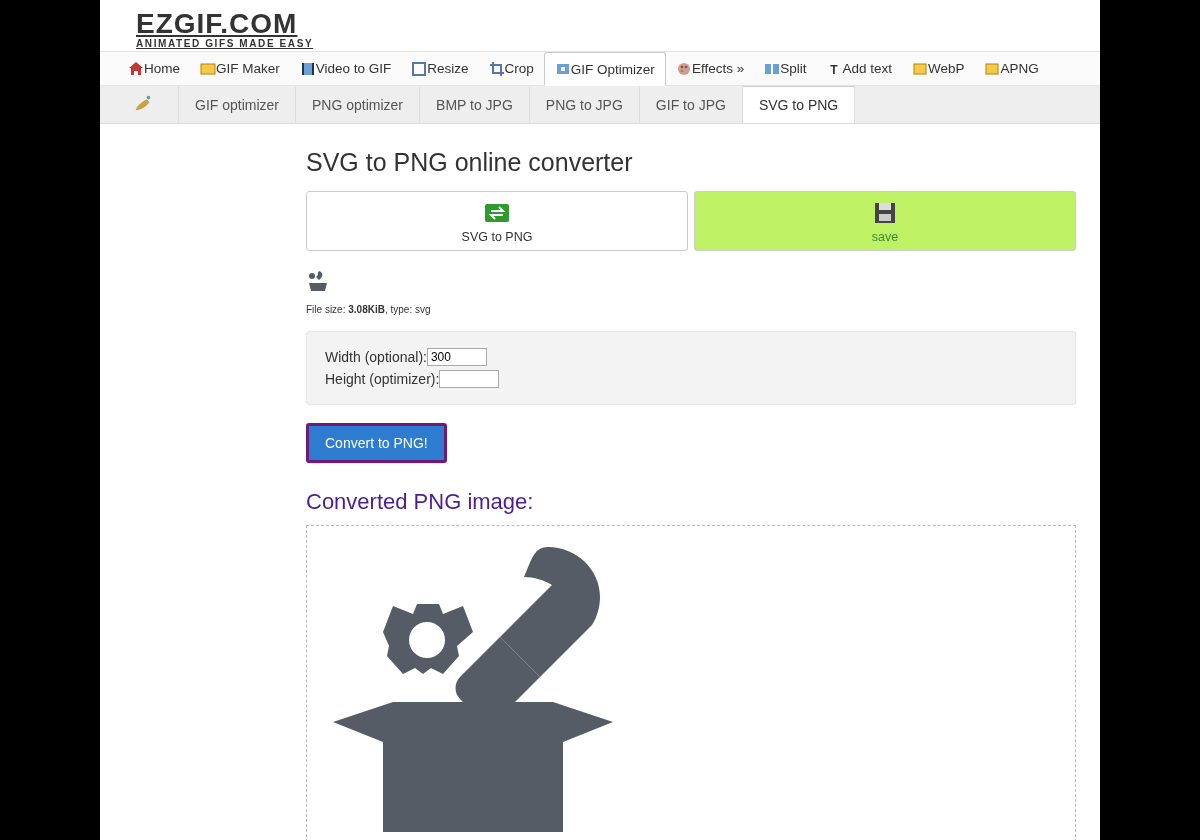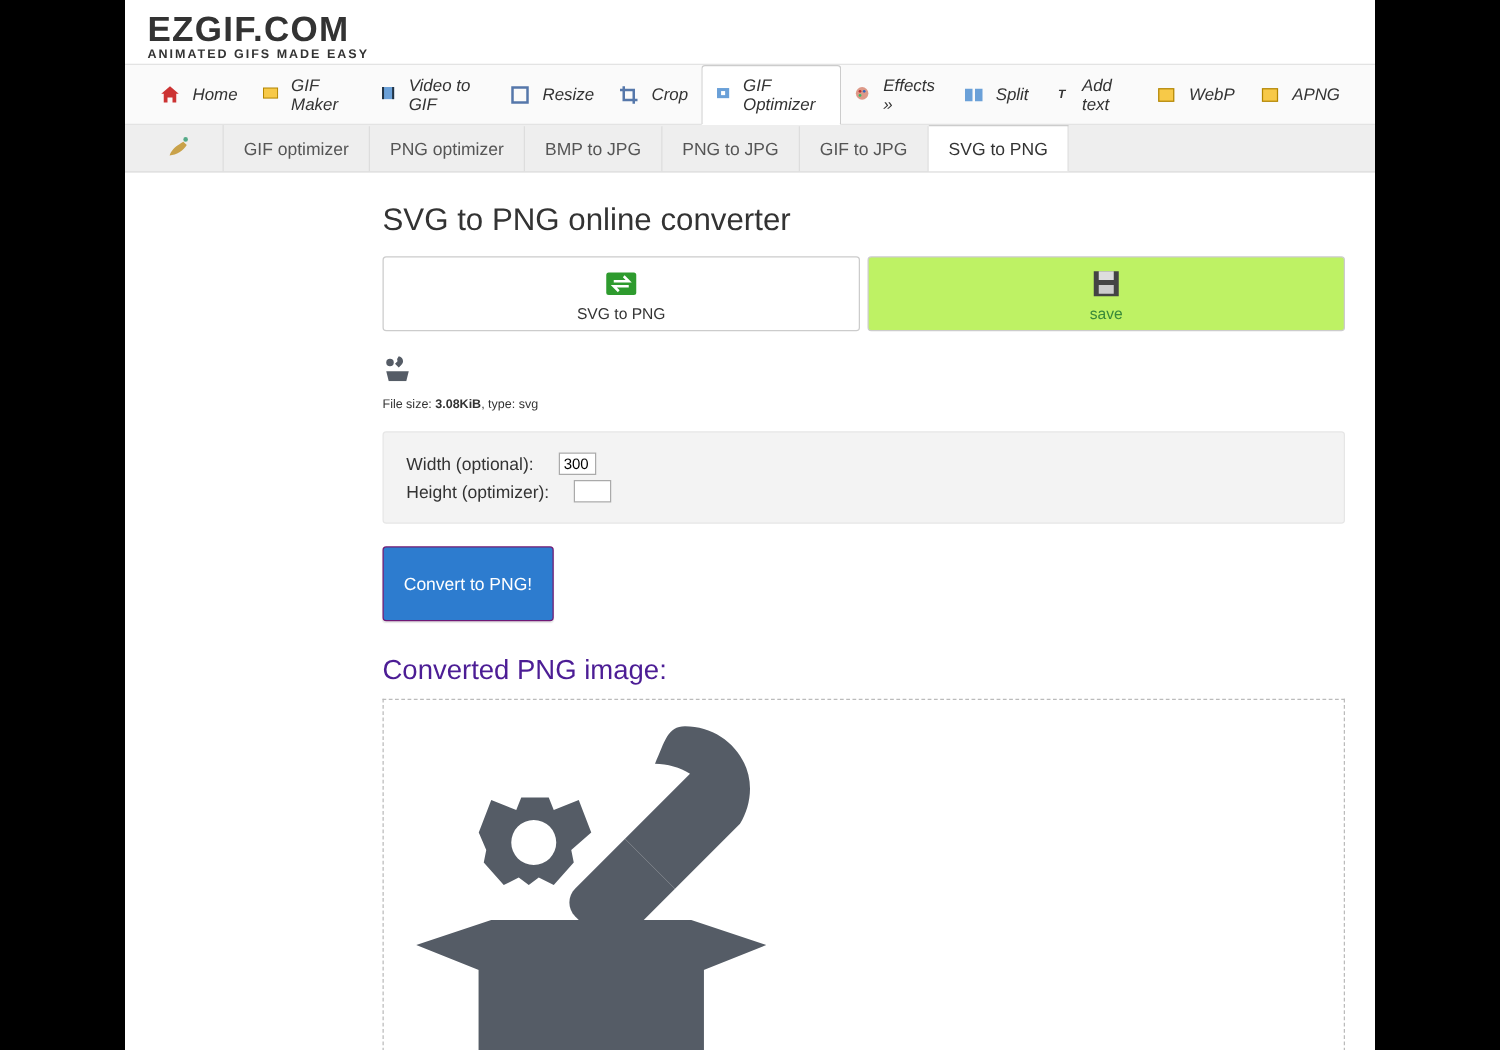--- a/index.html
+++ b/index.html
@@ -9,42 +9,41 @@
     font-size: 14px;
     background: #000;
     color: #333;
   }
   .page {
     width: 1000px;
     margin: 0 auto;
     background: #fff;
     min-height: 840px;
   }
-  .header { padding: 8px 18px 2px; }
+  .header { padding: 8px 36px 2px; text-decoration: underline; }
   .logo-line1 { font-weight: 900; font-size: 28px; letter-spacing: 1px; }
   .logo-line2 { font-size: 10px; font-weight: bold; letter-spacing: 1.6px; margin-top: -2px; }
 
   .nav1 {
     display: flex;
     align-items: center;
     padding: 0 18px;
     border-top: 1px solid #e3e3e3;
     border-bottom: 1px solid #e3e3e3;
     background: #fafafa;
   }
   .nav1 a {
     display: inline-flex;
     align-items: center;
-    gap: 10px;
+    gap: 0;
     padding: 8px 10px;
     color: #333;
     text-decoration: none;
     font-size: 13.5px;
     cursor: pointer;
-    font-style: italic;
   }
   .nav1 a.active {
     background: #fff;
     border: 1px solid #ccc;
     border-bottom-color: #fff;
     margin-bottom: -1px;
     border-radius: 3px 3px 0 0;
   }
   .nav1 .ic { width:16px; height:16px; display:inline-block; }
 
@@ -103,35 +102,35 @@
   .meta { margin-bottom: 16px; font-size: 10px; }
   .meta b { font-weight: 700; }
 
   .form-box {
     background: #f3f3f3;
     border: 1px solid #e6e6e6;
     border-radius: 3px;
     padding: 12px 18px;
     margin-bottom: 18px;
   }
-  .form-box .row { margin: 4px 0; display:flex; align-items:center; gap:20px; font-size:14px; }
+  .form-box .row { margin: 4px 0; display:flex; align-items:center; gap:0; font-size:14px; }
   .form-box input[type=text] {
-    width: 30px;
+    width: 60px;
     font-size: 12px;
     padding: 1px 3px;
     border: 1px solid #aaa;
     background:#fff;
   }
 
   .convert-btn {
     background: #2d7ccf;
     color: #fff;
-    border: 1px solid #701a75;
+    border: 3px solid #701a75;
     border-radius: 3px;
-    padding: 21px 16px;
+    padding: 9px 16px;
     font-size: 14px;
     cursor: pointer;
     box-shadow: 0 1px 1px rgba(0,0,0,.1);
   }
 
   h2.section-title {
     font-weight: 500;
     font-size: 22px;
     color: #4c1d95;
     margin: 26px 0 10px;

